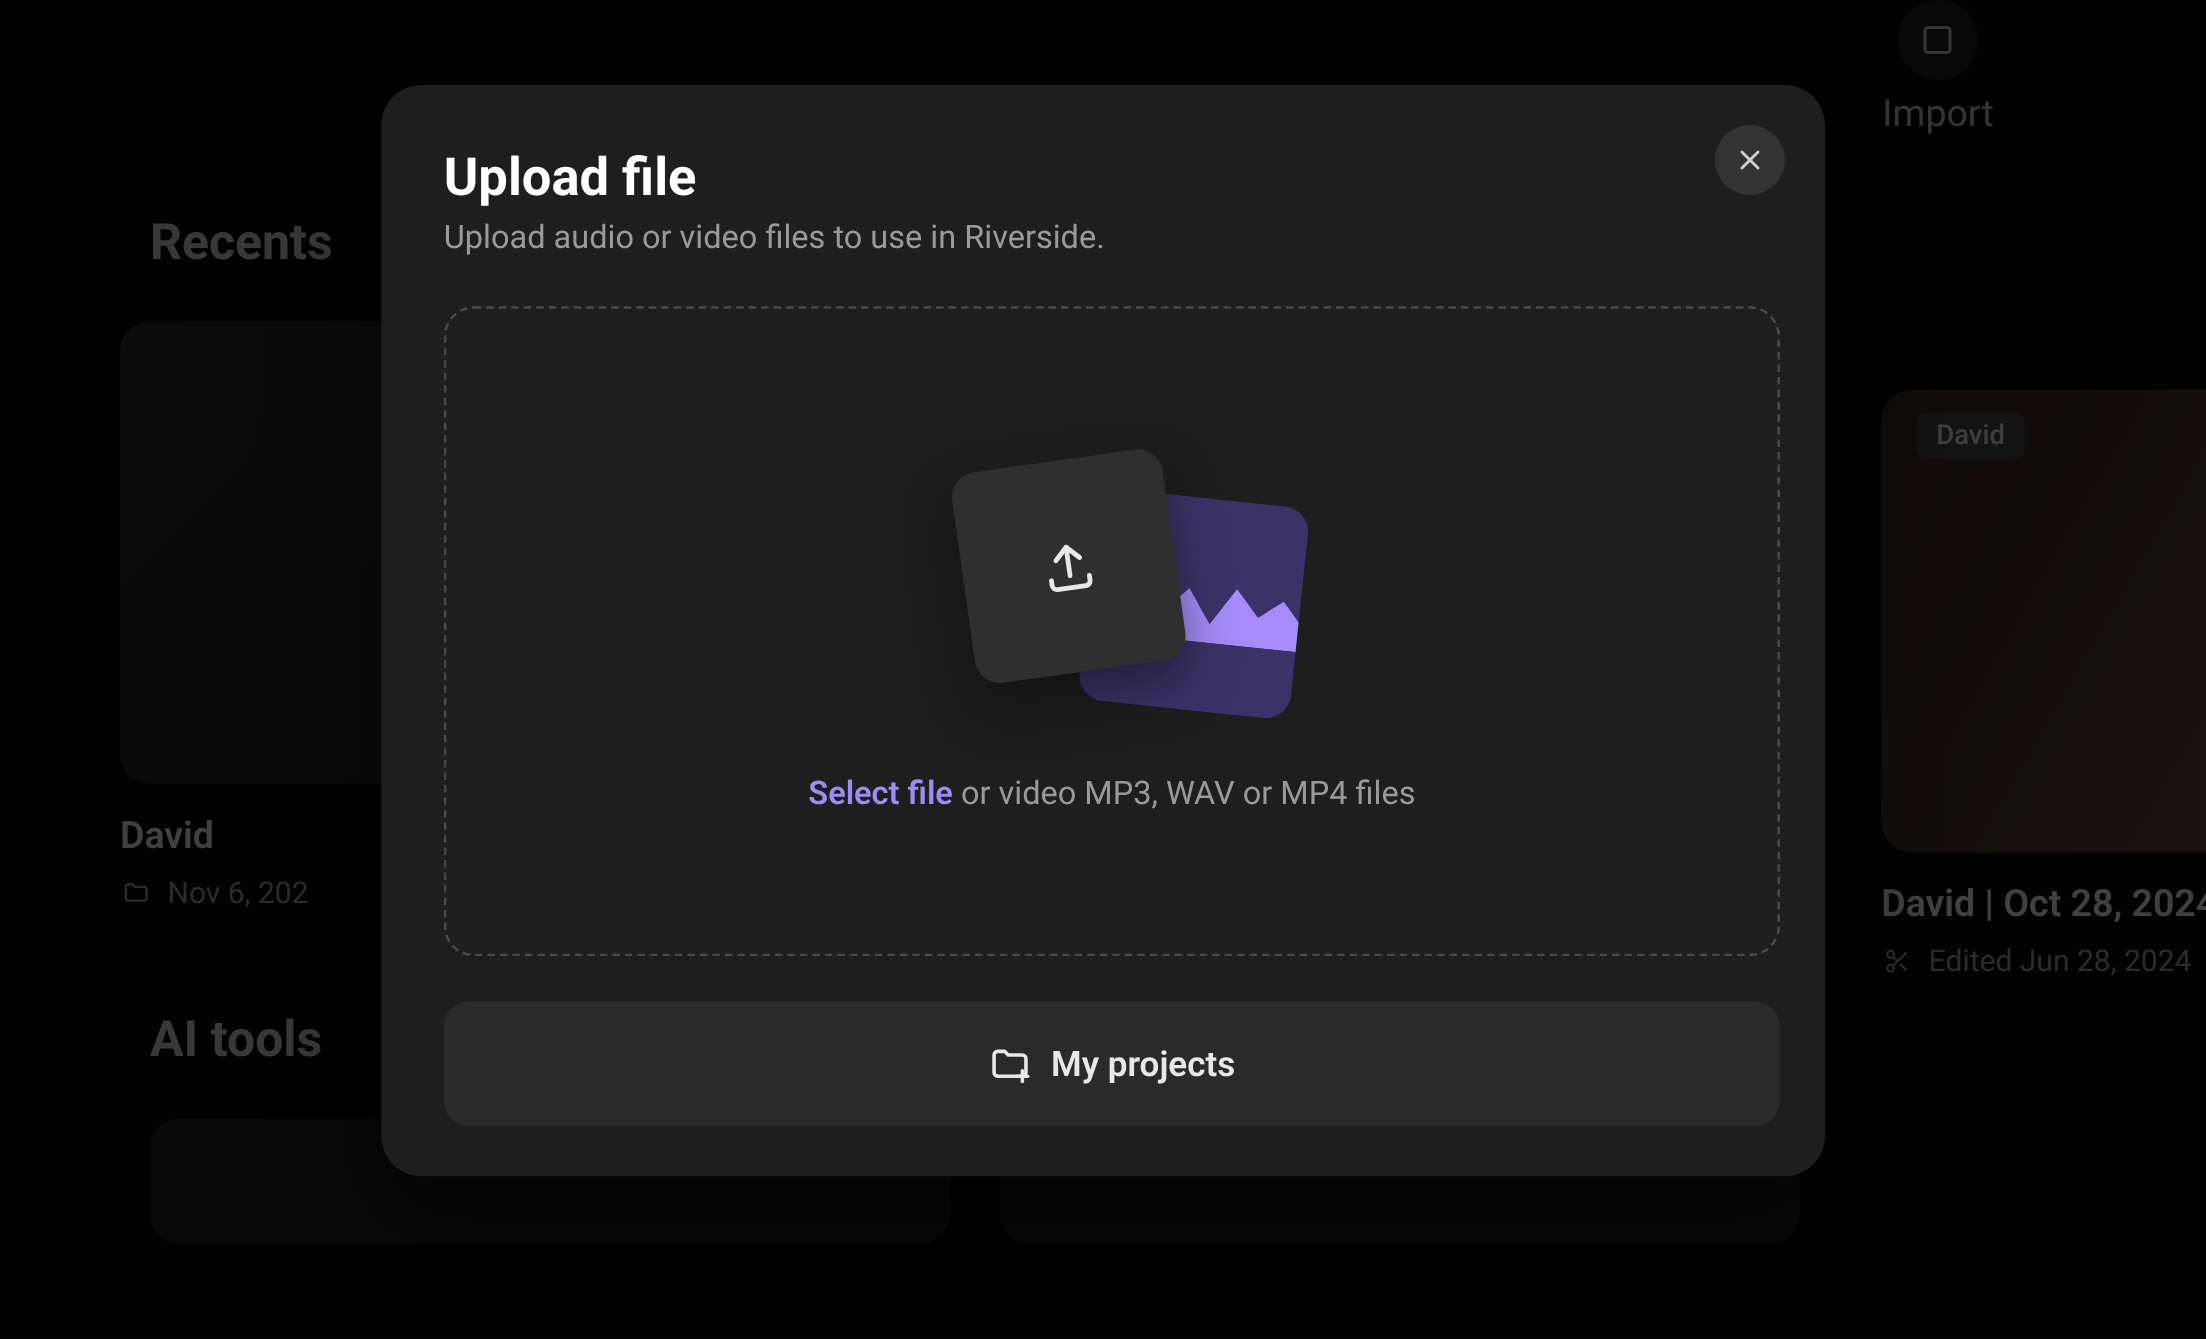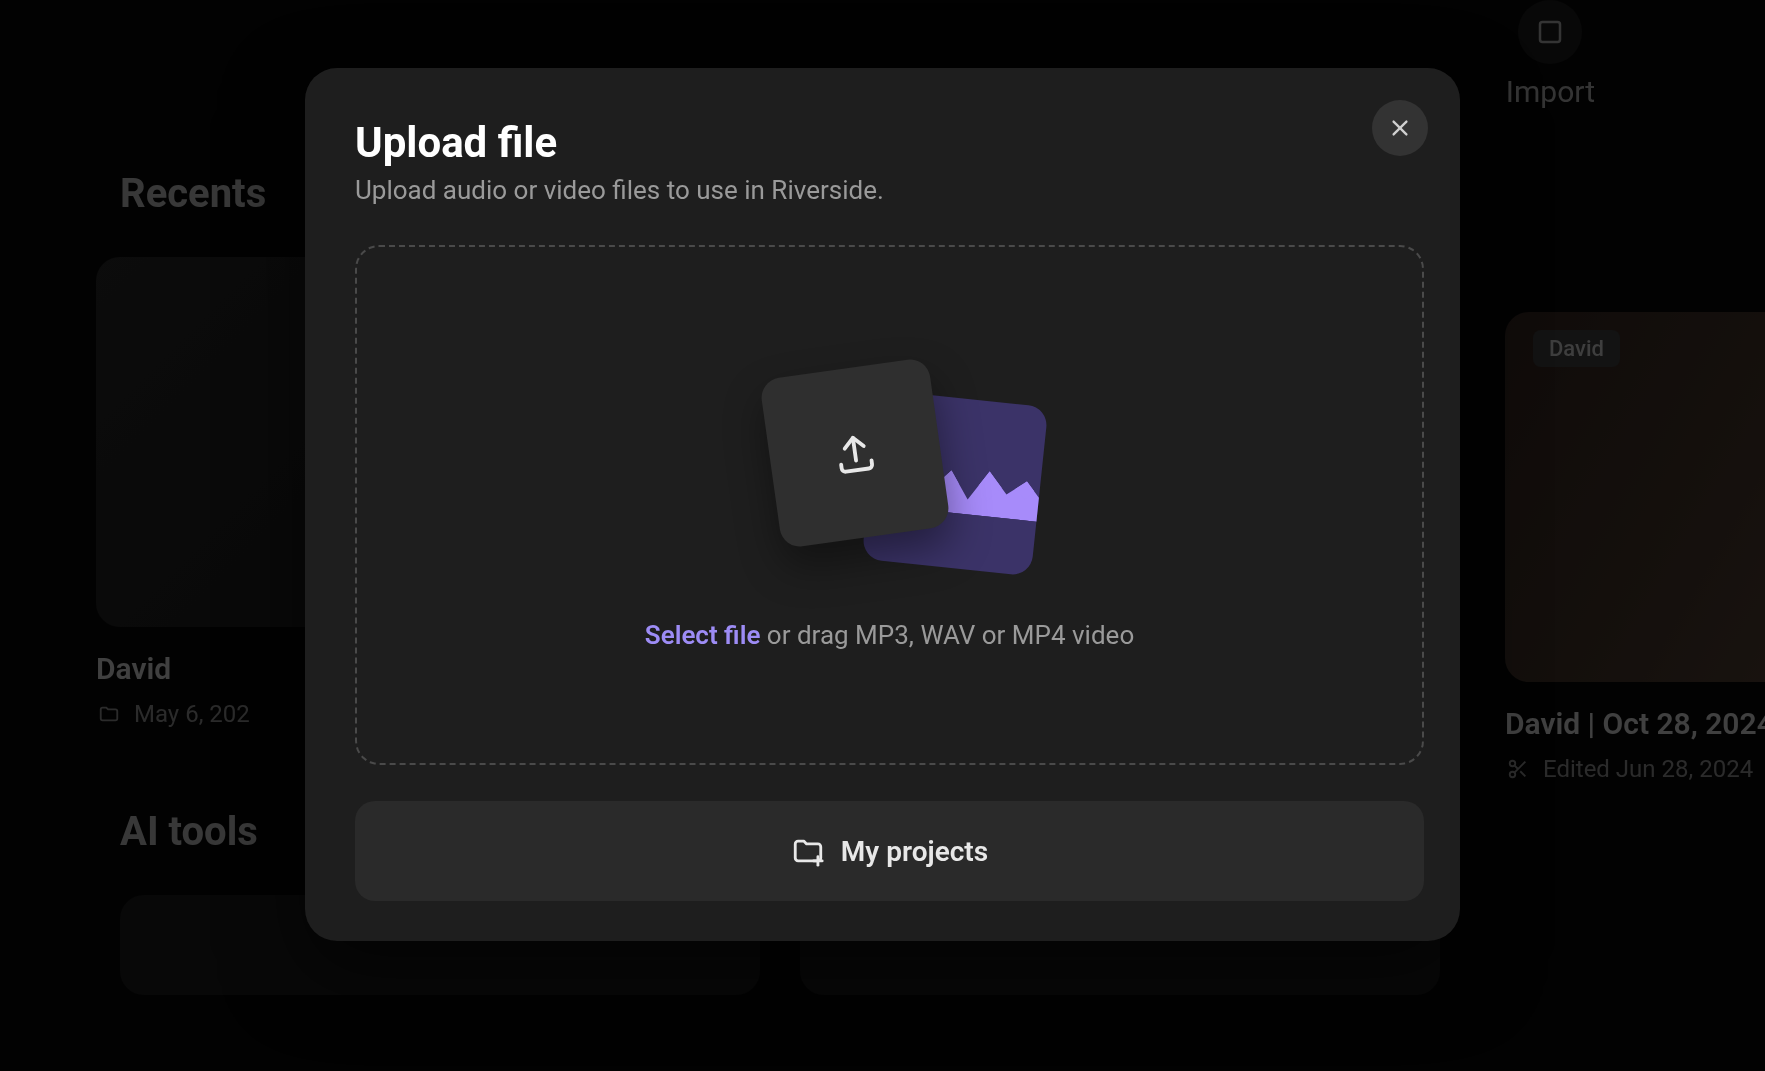--- a/index.html
+++ b/index.html
@@ -175,21 +175,21 @@
   <div class="section-title">Recents</div>
 
   <div class="recents-row">
     <div class="card" style="margin-left:-24px;">
       <div class="thumb"></div>
       <div class="card-title">David</div>
       <div class="card-meta">
         <svg class="folder-ic" viewBox="0 0 24 24" fill="none" stroke="#9a9a9a" stroke-width="2">
             <path d="M3 7a2 2 0 0 1 2-2h4l2 2h8a2 2 0 0 1 2 2v8a2 2 0 0 1-2 2H5a2 2 0 0 1-2-2V7z"></path>
           </svg>
-        <span>May 6, 202</span>
+        <span>Nov 6, 202</span>
       </div>
     </div>
 
     <div class="card right" style="position:absolute; right:-260px; top:312px; width:520px;">
       <div class="thumb bookshelf">
         <div class="badge">David</div>
       </div>
       <div class="card-title">David | Oct 28, 2024</div>
       <div class="card-meta">
         <svg class="scissor-ic" viewBox="0 0 24 24" fill="none" stroke="#9a9a9a" stroke-width="2">
@@ -233,21 +233,21 @@
         </div>
         <div class="dz-card front">
           <svg width="46" height="46" viewBox="0 0 24 24" fill="none" stroke="#e8e8e8" stroke-width="2" stroke-linecap="round" stroke-linejoin="round">
             <path d="M4 17v2a2 2 0 0 0 2 2h12a2 2 0 0 0 2-2v-2"></path>
             <polyline points="7 9 12 4 17 9"></polyline>
             <line x1="12" y1="4" x2="12" y2="16"></line>
           </svg>
         </div>
       </div>
       <div class="dz-text">
-        <span class="select-link">Select file</span><span> or drag MP3, WAV or MP4 video</span>
+        <span class="select-link">Select file</span><span> or video MP3, WAV or MP4 files</span>
       </div>
     </div>
 
     <div class="projects-btn">
       <svg viewBox="0 0 24 24" fill="none" stroke="#e8e8e8" stroke-width="2" stroke-linecap="round" stroke-linejoin="round">
         <path d="M3 7a2 2 0 0 1 2-2h4l2 2h8a2 2 0 0 1 2 2v8a2 2 0 0 1-2 2H5a2 2 0 0 1-2-2V7z"></path>
         <line x1="16" y1="19" x2="22" y2="19"></line>
           <line x1="19" y1="16" x2="19" y2="22"></line>
       </svg>
       <span>My projects</span>

